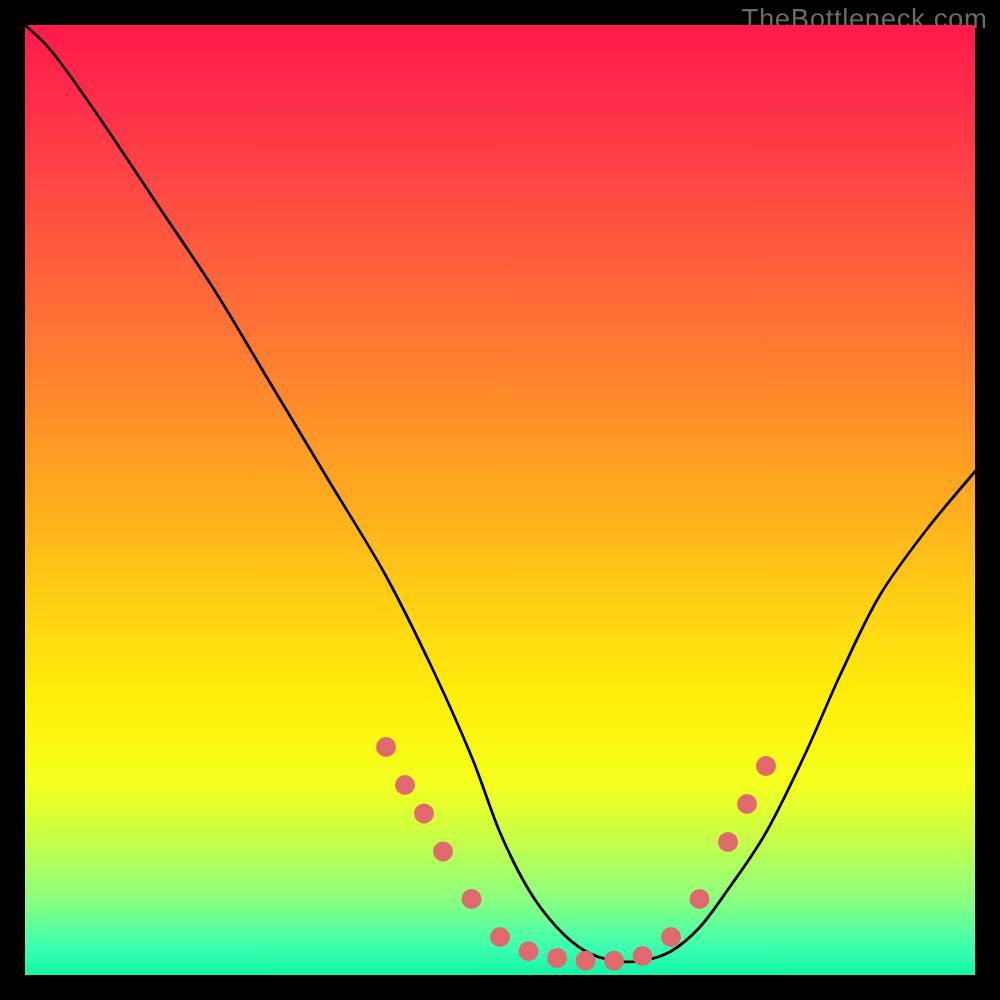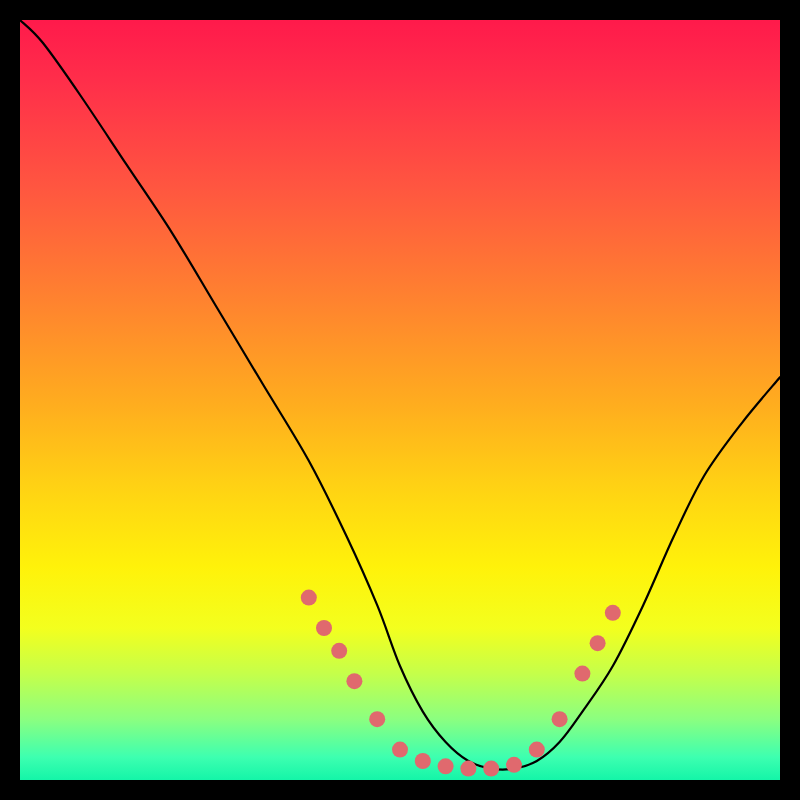--- a/index.html
+++ b/index.html
@@ -55,20 +55,21 @@
     top: 0;
     width: 760px;
     height: 760px;
     overflow: visible;
   }
 </style>
 </head>
 <body>
 
 <div class="stage">
+  <div class="watermark">TheBottleneck.com</div>
 
   <div class="plot-area">
     <svg class="overlay" viewBox="0 0 760 760" preserveAspectRatio="none">
       <path id="curve-path" fill="none" stroke="#000" stroke-width="2.2" stroke-linecap="round" stroke-linejoin="round" d="M 0.0 0.0 C 3.8 3.8, 12.7 10.1, 22.8 22.8 C 32.9 35.5, 46.9 55.7, 60.8 76.0 C 74.7 96.3, 91.2 121.6, 106.4 144.4 C 121.6 167.2, 136.8 188.7, 152.0 212.8 C 167.2 236.9, 182.4 263.5, 197.6 288.8 C 212.8 314.1, 228.0 339.5, 243.2 364.8 C 258.4 390.1, 274.9 415.5, 288.8 440.8 C 302.7 466.1, 315.4 492.7, 326.8 516.8 C 338.2 540.9, 348.3 563.7, 357.2 585.2 C 366.1 606.7, 372.4 628.3, 380.0 646.0 C 387.6 663.7, 395.2 678.9, 402.8 691.6 C 410.4 704.3, 418.0 713.8, 425.6 722.0 C 433.2 730.2, 440.8 736.6, 448.4 741.0 C 456.0 745.4, 463.6 747.3, 471.2 748.6 C 478.8 749.9, 486.4 749.9, 494.0 748.6 C 501.6 747.3, 509.2 745.4, 516.8 741.0 C 524.4 736.6, 532.0 730.2, 539.6 722.0 C 547.2 713.8, 553.5 704.3, 562.4 691.6 C 571.3 678.9, 582.7 663.7, 592.8 646.0 C 602.9 628.3, 613.1 606.7, 623.2 585.2 C 633.3 563.7, 643.5 538.3, 653.6 516.8 C 663.7 495.3, 672.6 475.0, 684.0 456.0 C 695.4 437.0, 709.3 419.3, 722.0 402.8 C 734.7 386.3, 753.7 364.8, 760.0 357.2"></path>
       <g id="dots-group">
           <circle cx="288.8" cy="577.6" r="8" fill="#e0696e"></circle>
           <circle cx="304.0" cy="608.0" r="8" fill="#e0696e"></circle>
           <circle cx="319.2" cy="630.8" r="8" fill="#e0696e"></circle>
           <circle cx="334.4" cy="661.2" r="8" fill="#e0696e"></circle>
           <circle cx="357.2" cy="699.2" r="8" fill="#e0696e"></circle>

